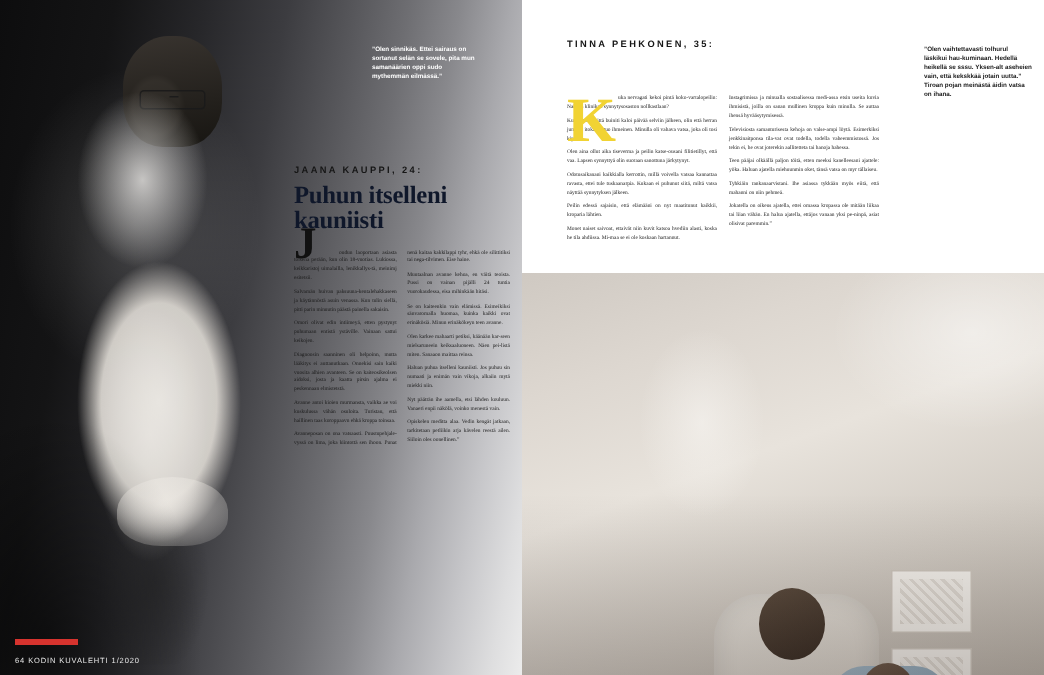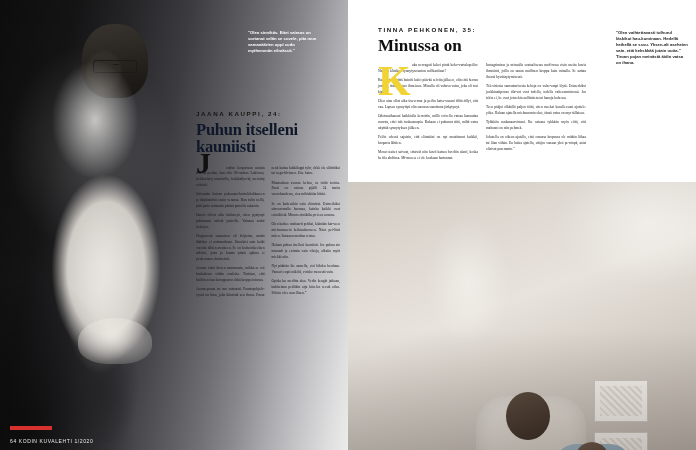--- a/index.html
+++ b/index.html
@@ -151,21 +151,21 @@
       <div class="person-b">
           <div class="head"></div>
         </div>
     </div>
 
     <div class="callout-right">”Olen vaihtettavasti tolhurul läskikui hau-kuminaan. Hedellä heikellä se sssu. Yksen-alt aseheien vain, että kekskkää jotain uutta.” Tiroan pojan meinästä äidin vatsa on ihana.</div>
 
     <div class="article-right">
       <div class="kicker-right">TINNA PEHKONEN, 35:</div>
       <h1 class="headline-right">
-        <span>Minussa on</span><br>
+        <br>
       </h1>
       <div class="cols-right">
         <p class="indent1">uka nervagati kekoi pintä koko-vartalopeilin: Naisten klinikan synnytysosaston nollkastlaan?</p>
         <p>Kun katsoin sittä buiniti kaloi päivää selviin jälkeen, olin että herran jumala, itoka on tuo ihmeinen. Minulla oli vahava vatsa, joka oli tosi kipeä.</p>
         <p>Olen aina ollut aika tiseverma ja peilin katse-ousani filitietillyt, että vaa. Lapsen synnyttyä olin suoraan sanottuna järkytynyt.</p>
         <p>Odotusaikanani kaikkialla kerrottin, millä voivella vatsaa kannattaa ravasta, ettei tule tuskaanarpia. Kukaan ei puhunut siitä, miltä vatsa näyttää synnytyksen jälkeen.</p>
         <p>Peilin edessä sajaisin, että elämääni on nyt maatitunut kaikkii, kroparia lähtien.</p>
         <p>Monet naiset saivoat, ettaivät niin kuvit katsoa hvediin alasti, koska he tila ahdiissa. Mi-maa se ei ole koskaan hartannut.</p>
         <p>Instagrimissa ja minualla sostaalisessa medi-assa etsin useita kuvia ihmisistä, joilla on sanan mullinen kroppa kuin minulla. Se auttaa ihensä hyvääsytymisessä.</p>
         <p>Televisiosta samanturisesta kehoja on valse-ampi löytä. Esimerkiksi jenkkinaitponsa tila-vat ovat todella, todella vaheemmistossä. Jos tekin ei, he ovat joterekin aallitetteta tai hanoja hahessa.</p>

